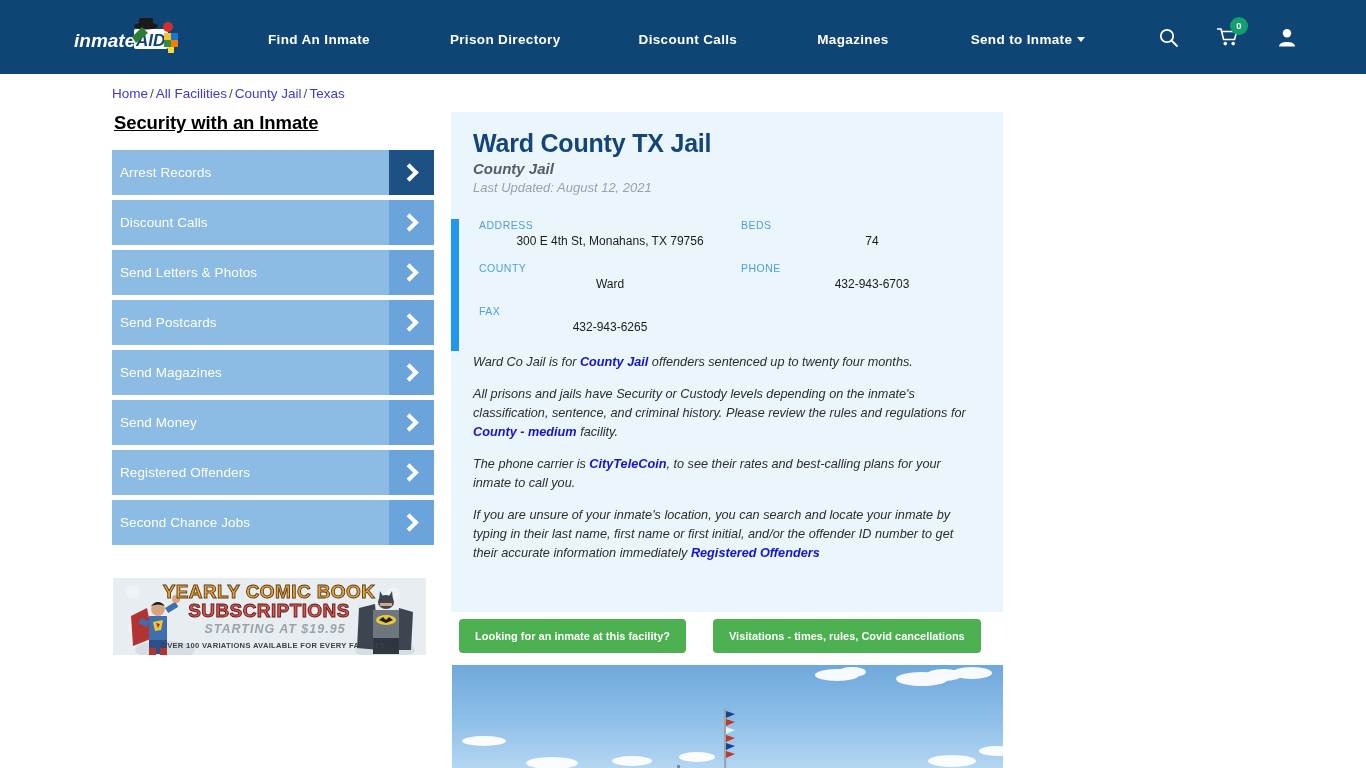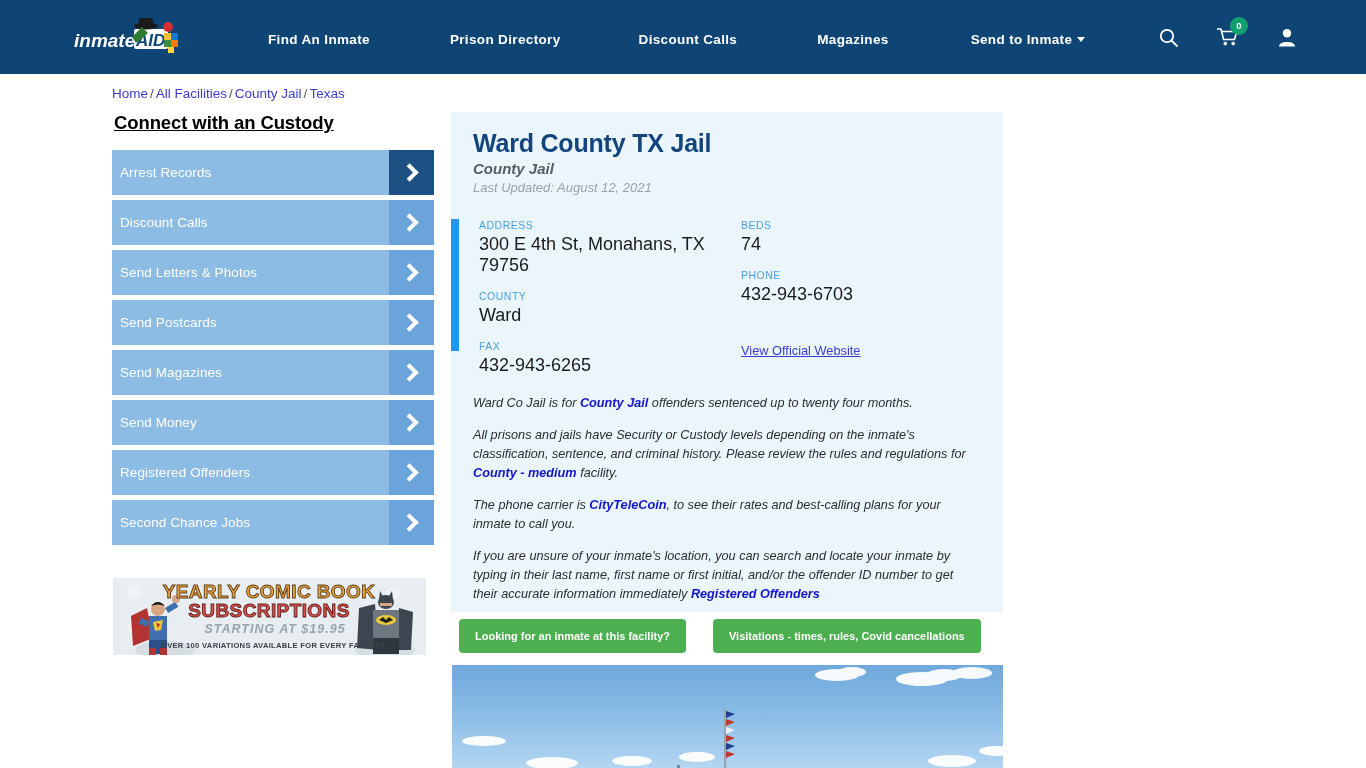--- a/index.html
+++ b/index.html
@@ -199,22 +199,23 @@
   }
   .info-col { width: 278px; }
   .info-field { margin-bottom: 14px; }
   .info-label {
     font-size: 10.5px;
     color: #4d9fe0;
     letter-spacing: 0.5px;
     margin-bottom: 3px;
   }
   .info-value {
-    font-size: 18px;
+    font-size: 12px;
     color: #1b1b1b;
+    text-align: center;
   }
   .info-link {
     font-size: 12.8px;
     color: #3b3bd1;
     text-decoration: underline;
     cursor: pointer;
   }
   .info-field-spacer { height: 22px; }
 
   .desc {
@@ -316,21 +317,21 @@
         </svg>
     </span>
   </div>
 </div>
 
 <div class="breadcrumb">
   <a href="#">Home</a><span class="sep">/</span><a href="#">All Facilities</a><span class="sep">/</span><a href="#">County Jail</a><span class="sep">/</span><a href="#">Texas</a>
 </div>
 
 <div class="sidebar">
-  <div class="sidebar-title">Connect with an Custody</div>
+  <div class="sidebar-title">Security with an Inmate</div>
 
   <div class="side-btn active">
     <span class="side-btn-label">Arrest Records</span>
     <span class="side-btn-arrow">
         <span class="chev"></span>
       </span>
   </div>
   <div class="side-btn">
     <span class="side-btn-label">Discount Calls</span>
     <span class="side-btn-arrow">
@@ -446,24 +447,20 @@
         </div>
       </div>
       <div class="info-col">
         <div class="info-field">
           <div class="info-label">BEDS</div>
           <div class="info-value">74</div>
         </div>
         <div class="info-field">
           <div class="info-label">PHONE</div>
           <div class="info-value">432-943-6703</div>
-        </div>
-        <div class="info-field">
-          <div class="info-field-spacer"></div>
-          <a class="info-link" href="#">View Official Website</a>
         </div>
       </div>
     </div>
   </div>
 
   <div class="desc">
     <p><span>Ward Co Jail is for </span><a href="#">County Jail</a><span> offenders sentenced up to twenty four months.</span></p>
     <p><span>All prisons and jails have Security or Custody levels depending on the inmate's classification, sentence, and criminal history. Please review the rules and regulations for </span><a href="#">County - medium</a><span> facility.</span></p>
     <p><span>The phone carrier is </span><a href="#">CityTeleCoin</a><span>, to see their rates and best-calling plans for your inmate to call you.</span></p>
     <p><span>If you are unsure of your inmate's location, you can search and locate your inmate by typing in their last name, first name or first initial, and/or the offender ID number to get their accurate information immediately </span><a href="#">Registered Offenders</a></p>

